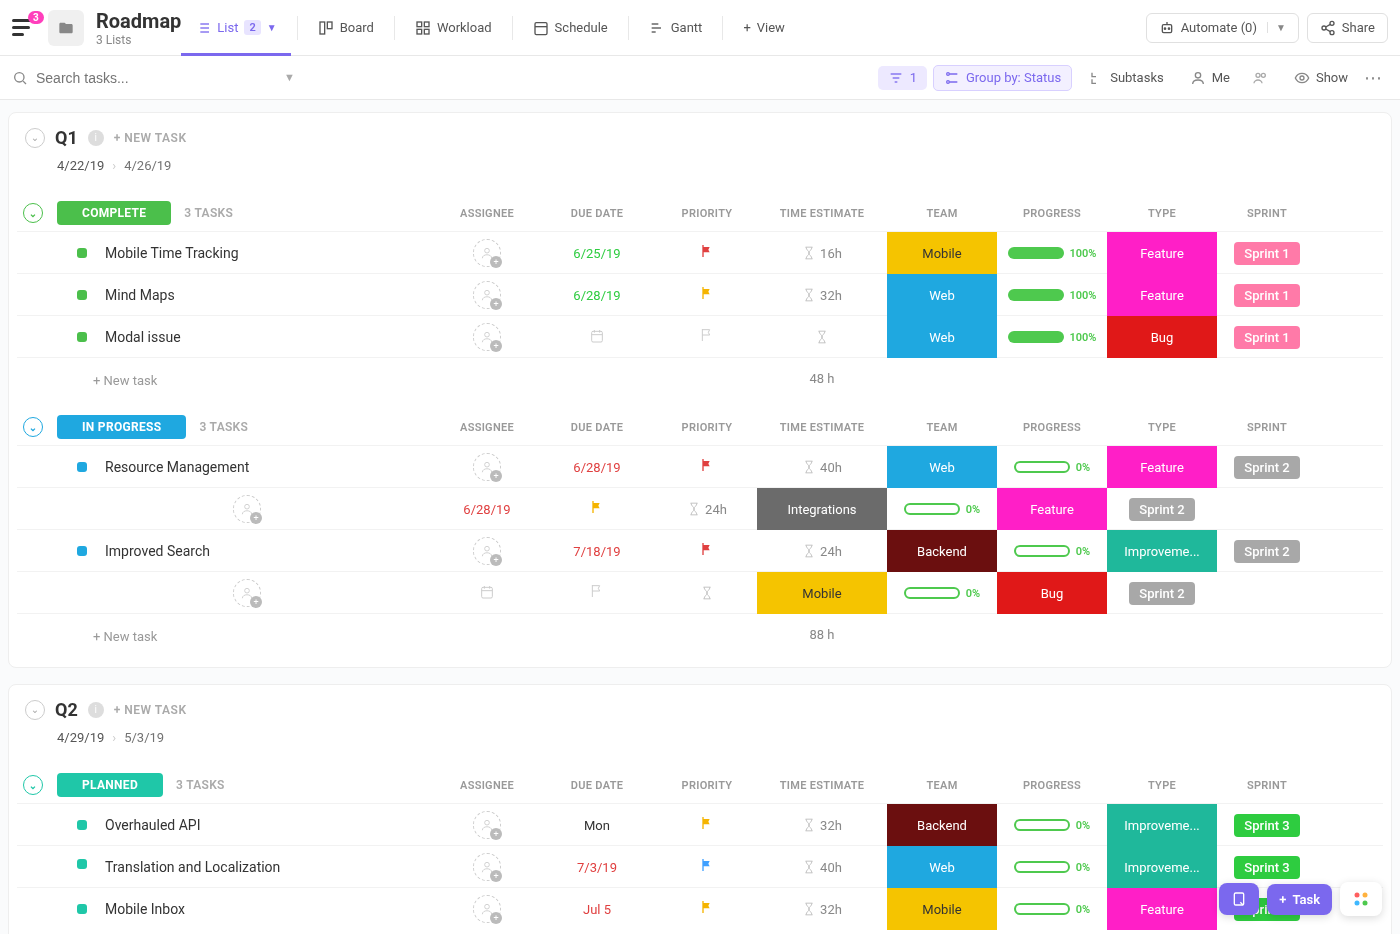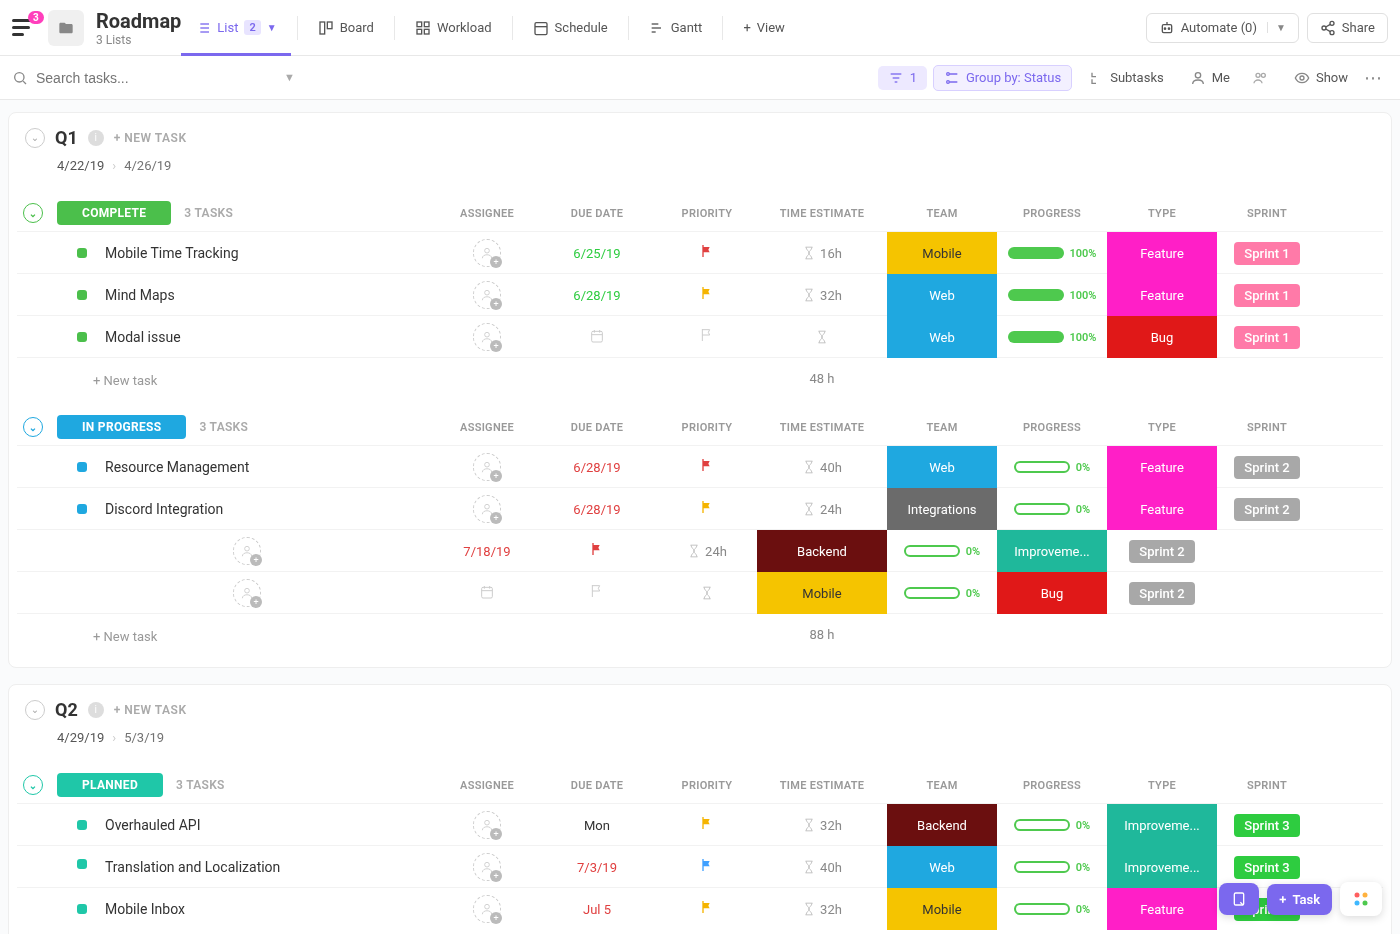--- a/index.html
+++ b/index.html
@@ -410,50 +410,50 @@
         <div class="team-badge" style="background:#1fa8e0;color:#fff">Web</div>
         <div class="progress-cell">
           <div class="progress-bar empty"></div>
           <span class="progress-pct">0%</span>
         </div>
         <div class="type-badge" style="background:#ff1fc7">Feature</div>
         <div class="col-center"><span class="sprint-badge" style="background:#a8a8a8">Sprint 2</span></div>
       </div>
         <div class="task-row">
         <div></div>
+        <div class="col-center">
+            <div class="assignee-circle">
+              <svg width="14" height="14" viewBox="0 0 24 24" fill="none" stroke="currentColor" stroke-width="1.5">
+                <circle cx="12" cy="8" r="4"></circle>
+                <path d="M4 21c0-4 4-6 8-6s8 2 8 6"></path>
+              </svg>
+              <div class="plus">+</div>
+            </div>
+          </div>
+        <div class="due-date" style="color:#e04040">6/28/19</div>
+        <div class="flag"><svg width="16" height="16" viewBox="0 0 24 24">
+              <path fill="#f5b400" d="M5 3v18h2v-7h9l-2-4 2-4H7V3z"></path>
+            </svg></div>
+        <div class="time-est"><svg width="14" height="14" viewBox="0 0 24 24" fill="none" stroke="#bbb" stroke-width="1.5">
+              <path d="M6 2h12M6 22h12M7 2c0 5 5 6 5 10s-5 5-5 10M17 2c0 5-5 6-5 10s5 5 5 10"></path>
+            </svg> 24h</div>
+        <div class="team-badge" style="background:#6b6b6b;color:#fff">Integrations</div>
+        <div class="progress-cell">
+          <div class="progress-bar empty"></div>
+          <span class="progress-pct">0%</span>
+        </div>
+        <div class="type-badge" style="background:#ff1fc7">Feature</div>
+        <div class="col-center"><span class="sprint-badge" style="background:#a8a8a8">Sprint 2</span></div>
+      </div>
+        <div class="task-row">
+        <div></div>
         <div style="display:flex;align-items:center;gap:10px;">
           <div class="status-dot" style="background:#1fa8e0"></div>
-          <div class="task-name">Discord Integration</div>
-        </div>
-        <div class="col-center">
-            <div class="assignee-circle">
-              <svg width="14" height="14" viewBox="0 0 24 24" fill="none" stroke="currentColor" stroke-width="1.5">
-                <circle cx="12" cy="8" r="4"></circle>
-                <path d="M4 21c0-4 4-6 8-6s8 2 8 6"></path>
-              </svg>
-              <div class="plus">+</div>
-            </div>
-          </div>
-        <div class="due-date" style="color:#e04040">6/28/19</div>
-        <div class="flag"><svg width="16" height="16" viewBox="0 0 24 24">
-              <path fill="#f5b400" d="M5 3v18h2v-7h9l-2-4 2-4H7V3z"></path>
-            </svg></div>
-        <div class="time-est"><svg width="14" height="14" viewBox="0 0 24 24" fill="none" stroke="#bbb" stroke-width="1.5">
-              <path d="M6 2h12M6 22h12M7 2c0 5 5 6 5 10s-5 5-5 10M17 2c0 5-5 6-5 10s5 5 5 10"></path>
-            </svg> 24h</div>
-        <div class="team-badge" style="background:#6b6b6b;color:#fff">Integrations</div>
-        <div class="progress-cell">
-          <div class="progress-bar empty"></div>
-          <span class="progress-pct">0%</span>
-        </div>
-        <div class="type-badge" style="background:#ff1fc7">Feature</div>
-        <div class="col-center"><span class="sprint-badge" style="background:#a8a8a8">Sprint 2</span></div>
-      </div>
-        <div class="task-row">
-        <div></div>
+          <div class="task-name">Improved Search</div>
+        </div>
         <div class="col-center">
             <div class="assignee-circle">
               <svg width="14" height="14" viewBox="0 0 24 24" fill="none" stroke="currentColor" stroke-width="1.5">
                 <circle cx="12" cy="8" r="4"></circle>
                 <path d="M4 21c0-4 4-6 8-6s8 2 8 6"></path>
               </svg>
               <div class="plus">+</div>
             </div>
           </div>
         <div class="due-date" style="color:#e04040">7/18/19</div>

